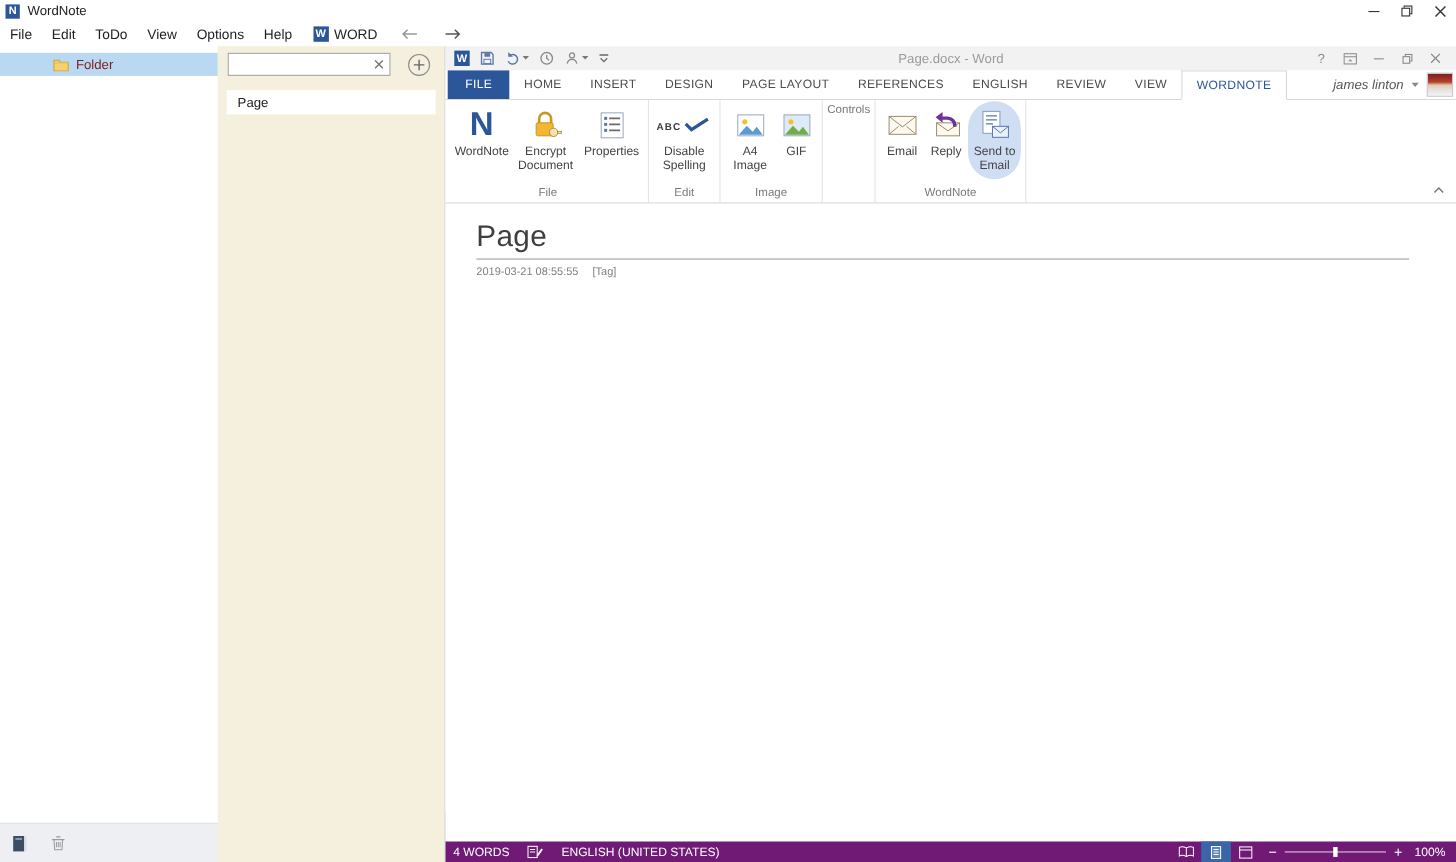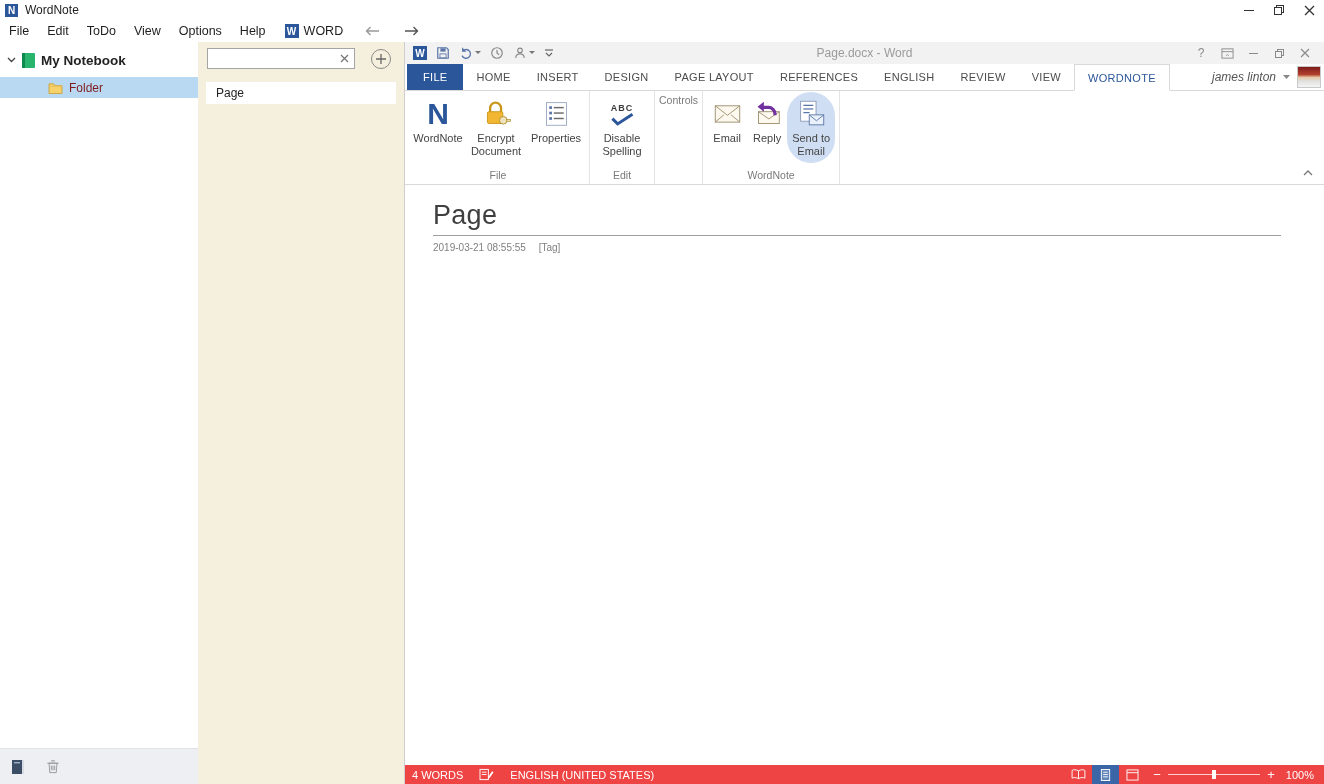--- a/index.html
+++ b/index.html
@@ -70,33 +70,33 @@
   
   .ribbon { height:94px; background:#fff; border-bottom:1px solid #d9d9d9; display:flex; align-items:stretch; padding-left:2px; position:relative; flex:0 0 auto; }
   .rgroup { display:flex; flex-direction:column; border-right:1px solid #e4e4e4; padding:1px 4px 0; }
   .rbtns { flex:1; display:flex; align-items:flex-start; }
   .rlabel { height:17px; line-height:16px; font-size:10.5px; color:#7a7a7a; text-align:center; }
   .rbtn { display:flex; flex-direction:column; align-items:center; padding-top:5px; height:71px; }
   .rbtn.selected { background:#cfdef2;border-radius:24px; }
   .ric { height:33px; display:flex; align-items:center; justify-content:center; }
   .rtext { font-size:11px; color:#444; text-align:center; line-height:1.15; margin-top:2px; }
   .big-n { font-size:30px; font-weight:bold; color:#2b579a; line-height:1; }
-  .icon-abc { display:flex; flex-direction:column; align-items:center; }
+  .icon-abc { display:flex; flex-direction:row; align-items:flex-end; }
   .abc-text { font-size:9px; font-weight:bold; color:#3c3c3c; letter-spacing:1px; line-height:1; margin-top:2px; }
   .collapse-btn { position:absolute; right:8px; bottom:4px; width:16px; height:14px; display:flex; align-items:center; justify-content:center; }
 
   
   .doc { flex:1 1 auto; background:#fff; padding:16px 0 0 28px; overflow:hidden; }
   .doc-title { font-size:27px; font-weight:300; color:#3f3f3f; letter-spacing:.3px; line-height:1.1; }
   .doc-rule { width:848px; border-bottom:1px solid #9f9f9f; margin-top:4px; }
   .doc-meta { margin-top:6px; font-size:10px; color:#808080; }
   .doc-tag { margin-left:10px; }
 
   
-  .statusbar { height:19px; background:#ef4444; color:#fff; display:flex; align-items:center; font-size:11px; flex:0 0 auto;margin-top:27px; }
+  .statusbar { height:19px; background:#701a75; color:#fff; display:flex; align-items:center; font-size:11px; flex:0 0 auto;margin-top:27px; }
   .sb-item { height:100%; display:flex; align-items:center; padding:0 8px; }
   .sb-words { padding-left:7px; }
   .sb-right { margin-left:auto; display:flex; align-items:center; height:100%; }
   .sb-viewbtn { width:27px; height:100%; display:flex; align-items:center; justify-content:center; }
   .sb-viewbtn.active { background:#3a66a8; }
   .zoom-minus,.zoom-plus { width:22px; height:100%; display:flex; align-items:center; justify-content:center; font-size:13px; }
   .zoom-slider { width:92px; height:100%; display:flex; align-items:center; position:relative; }
   .zoom-track { width:100%; height:1px; background:rgba(255,255,255,.75); }
   .zoom-thumb { position:absolute; left:44px; top:5px; width:4px; height:9px; background:#fff; }
   .zoom-label { width:42px; text-align:right; padding-right:10px; }
@@ -144,29 +144,20 @@
         </svg>
     </div>
     <div class="nav-arrow">
       <svg width="15" height="10" viewBox="0 0 15 10">
           <path d="M9.5 1l4 4-4 4M13.5 5H1" stroke="#555" fill="none" stroke-width="1.4"></path>
         </svg>
     </div>
   </div>
 
   <div class="sidebar">
-    <div class="notebook-row">
-      <svg width="9" height="6" viewBox="0 0 9 6">
-          <path d="M1 1l3.5 3.5L8 1" stroke="#444" fill="none" stroke-width="1.3"></path>
-        </svg>
-      <span class="nb-icon">
-          <span class="nb-spine"></span>
-        </span>
-      <span class="notebook-label">My Notebook</span>
-    </div>
     <div class="folder-row">
       <svg width="15" height="12" viewBox="0 0 16 13">
         <path d="M1 2h5l1.5 2H15v8.5H1z" fill="#f7d26a" stroke="#c9a23f"></path>
         <path d="M1 4.5h14" stroke="#e9bd55"></path>
       </svg>
       <span class="folder-label">Folder</span>
     </div>
     <div class="sidebar-bottom">
       <div style="display:flex;align-items:center;">
         <svg width="16" height="16" viewBox="0 0 16 16">
@@ -352,20 +343,45 @@
                     <path d="M5 6l6 6L28 1" fill="none" stroke="#2b579a" stroke-width="3.4"></path>
                   </svg>
               </span>
             </div>
             <div class="rtext">Disable Spelling</div>
           </div>
         </div>
         <div class="rlabel">Edit</div>
       </div>
 
+      <div class="rgroup">
+        <div class="rbtns">
+          <div class="rbtn" style="width:46px">
+            <div class="ric">
+              <svg width="29" height="29" viewBox="0 0 32 32">
+                <rect x="3" y="6" width="26" height="21" fill="#fff" stroke="#9aa7bd"></rect>
+                <circle cx="10" cy="13" r="2.6" fill="#f2c230"></circle>
+                <path d="M4 26l8-9 6 6 4-5 6 8z" fill="#5b9bd5"></path>
+              </svg>
+            </div>
+            <div class="rtext">A4 Image</div>
+          </div>
+          <div class="rbtn" style="width:38px">
+            <div class="ric">
+              <svg width="29" height="29" viewBox="0 0 32 32">
+                <rect x="3" y="6" width="26" height="21" fill="#ddebf7" stroke="#9aa7bd"></rect>
+                <circle cx="10" cy="13" r="2.6" fill="#f2c230"></circle>
+                <path d="M4 26l8-9 6 6 4-5 6 8z" fill="#70ad47"></path>
+              </svg>
+            </div>
+            <div class="rtext">GIF</div>
+          </div>
+        </div>
+        <div class="rlabel">Image</div>
+      </div>
 
       <div class="rgroup">
         <div class="rlabel">Controls</div>
       </div>
 
       <div class="rgroup">
         <div class="rbtns">
           <div class="rbtn" style="width:40px">
             <div class="ric">
               <svg width="29" height="29" viewBox="0 0 32 32">

